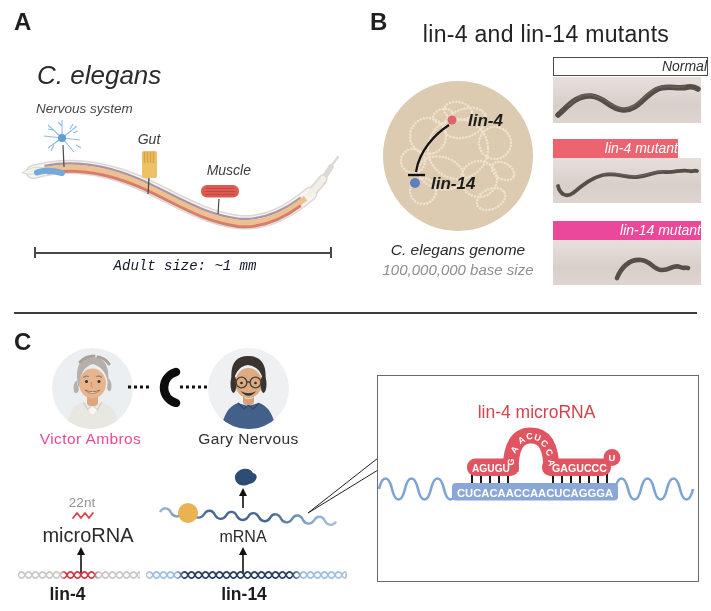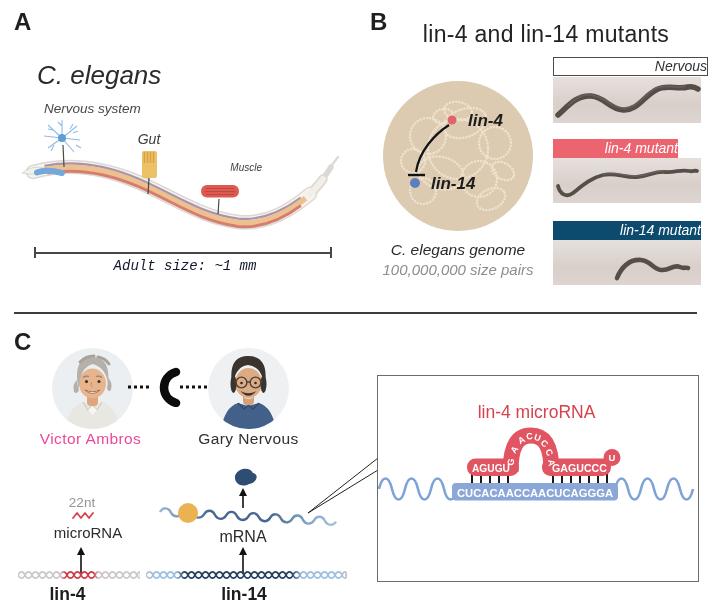--- a/index.html
+++ b/index.html
@@ -7,23 +7,23 @@
   .abs{position:absolute;}
   .plabel{position:absolute;font-size:24px;font-weight:bold;color:#1f1f1f;}
   .italic{font-style:italic;text-align:right;}
   .center{text-align:center;}
 </style>
 </head>
 <body>
 
 <div class="plabel" style="left:14px;top:8px">A</div>
 <div class="abs italic" style="left:37px;top:60px;font-size:26px;color:#2a2a2a;">C. elegans</div>
-<div class="abs italic" style="left:36px;top:101px;font-size:13.5px;color:#474747;margin-left:8px;">Nervous system</div>
+<div class="abs italic" style="left:36px;top:101px;font-size:13.5px;color:#474747;">Nervous system</div>
 <div class="abs italic center" style="left:129px;top:131px;width:40px;font-size:14px;color:#3c3c3c;">Gut</div>
-<div class="abs italic" style="left:210px;top:162px;width:52px;font-size:10px;color:#3c3c3c;">Muscle</div>
+<div class="abs italic" style="left:199px;top:162px;width:52px;font-size:14px;color:#3c3c3c;">Muscle</div>
 
 <svg class="abs" style="left:10px;top:115px" width="340" height="135" viewBox="0 0 340 135">
   <g>
     <path d="M23,57 C55,48 88,50 128,67 C163,82 190,102 228,107 C258,110 282,94 300,79" fill="none" stroke="#dcd9d4" stroke-width="14.5" stroke-linecap="round"></path>
     <path d="M300,79 C305,74 309,70 313,64" fill="none" stroke="#dcd9d4" stroke-width="9.5" stroke-linecap="round"></path>
     <path d="M311,66 C315,61 318,57 321,52" fill="none" stroke="#dcd9d4" stroke-width="5.5" stroke-linecap="round"></path>
     <path d="M319,54 C322,50 325,46 328,42" fill="none" stroke="#dcd9d4" stroke-width="2.2" stroke-linecap="round"></path>
     <path d="M23,57 C55,48 88,50 128,67 C163,82 190,102 228,107 C258,110 282,94 300,79" fill="none" stroke="#f7f3ee" stroke-width="11.5" stroke-linecap="round"></path>
     <path d="M300,79 C305,74 309,70 313,64" fill="none" stroke="#f2efe9" stroke-width="6" stroke-linecap="round"></path>
     <path d="M23,57 C55,48 88,50 128,67 C163,82 190,102 228,107 C258,110 282,94 300,79" transform="translate(0,-3.4)" pathLength="100" stroke-dasharray="92 8" stroke-dashoffset="-4" fill="none" stroke="#a894ad" stroke-width="2.4"></path>
@@ -74,39 +74,39 @@
     <ellipse cx="60" cy="35" rx="10" ry="7" transform="rotate(-15 60 35)"></ellipse>
   </g>
   <path d="M66,44 C52,53 36,70 33,91" fill="none" stroke="#131313" stroke-width="2.2"></path>
   <path d="M25,94 L42,94" stroke="#131313" stroke-width="2.4"></path>
   <circle cx="69" cy="39" r="4.5" fill="#e0646e"></circle>
   <circle cx="32" cy="102" r="5" fill="#5b80c1"></circle>
 </svg>
 <div class="abs italic" style="left:468px;top:111px;font-size:17px;font-weight:bold;color:#1c1c1c">lin-4</div>
 <div class="abs italic" style="left:431px;top:174px;font-size:17px;font-weight:bold;color:#1c1c1c">lin-14</div>
 <div class="abs italic center" style="left:378px;top:241px;width:160px;font-size:15.5px;font-weight:normal;color:#2a2a2a">C. elegans genome</div>
-<div class="abs italic center" style="left:378px;top:261px;width:160px;font-size:15px;color:#8e8e8e">100,000,000 size pairs</div>
-
-<div class="abs italic" style="left:553px;top:57px;width:146px;height:17px;background:#fff;border:1.2px solid #4b4b4b;font-size:14px;color:#333;padding-left:7px;line-height:17px">Nervous</div>
+<div class="abs italic center" style="left:378px;top:261px;width:160px;font-size:15px;color:#8e8e8e">100,000,000 base size</div>
+
+<div class="abs italic" style="left:553px;top:57px;width:146px;height:17px;background:#fff;border:1.2px solid #4b4b4b;font-size:14px;color:#333;padding-left:7px;line-height:17px">Normal</div>
 <div class="abs" style="left:553px;top:77px;width:148px;height:46px;background:linear-gradient(#e6e0dd,#d9cfca 60%,#ded5d0)">
 <svg width="148" height="46" viewBox="0 0 148 46">
   <path d="M5,38 C16,28 24,18 38,19 C52,20 56,32 70,33 C84,34 90,20 103,13 C114,7 124,13 135,10 C139,9 142,10 145,12" fill="none" stroke="#554e47" stroke-width="5.5" stroke-linecap="round"></path>
   <path d="M16,29 C26,20 30,18 40,19.5 C52,21 58,32 70,32.5 C84,33.5 90,19 103,12.5 C112,8 122,13 132,10.5" fill="none" stroke="#746b62" stroke-width="1.8" stroke-linecap="round" transform="translate(0,-1.2)" opacity="0.55"></path>
 </svg>
 </div>
 
 <div class="abs italic" style="left:553px;top:139px;width:125px;height:19px;background:#ec6470;font-size:14px;color:#fff;padding-left:0;line-height:19px;box-sizing:border-box">lin-4 mutant</div>
 <div class="abs" style="left:553px;top:158px;width:148px;height:45px;background:linear-gradient(#e6e0dd,#d9cfca 60%,#ded5d0)">
 <svg width="148" height="45" viewBox="0 0 148 45">
   <path d="M5,28 C7,36 13,40 20,35 C30,27 38,20 50,17 C62,14 72,20 84,19 C96,18 102,13 112,14 C122,15 128,11 136,13 C140,14 142,12 144,13" fill="none" stroke="#564f48" stroke-width="3.8" stroke-linecap="round"></path>
   <path d="M50,17 C62,14 72,20 84,19 C96,18 102,13 112,14" fill="none" stroke="#776e64" stroke-width="1.5" stroke-linecap="round" transform="translate(0,-1)" opacity="0.55"></path>
 </svg>
 </div>
 
-<div class="abs italic" style="left:553px;top:221px;width:148px;height:19px;background:#0c4a6e;font-size:14px;color:#fff;padding-left:3px;line-height:19px;box-sizing:border-box">lin-14 mutant</div>
+<div class="abs italic" style="left:553px;top:221px;width:148px;height:19px;background:#ec4899;font-size:14px;color:#fff;padding-left:3px;line-height:19px;box-sizing:border-box">lin-14 mutant</div>
 <div class="abs" style="left:553px;top:240px;width:148px;height:45px;background:linear-gradient(#e6e0dd,#d9cfca 60%,#ded5d0)">
 <svg width="148" height="45" viewBox="0 0 148 45">
   <path d="M64,38 C68,28 76,19 88,20 C98,21 100,29 108,30 C117,31 120,24 127,27 C131,29 133,27 135,28" fill="none" stroke="#564f48" stroke-width="4.6" stroke-linecap="round"></path>
 </svg>
 </div>
 
 <div class="abs" style="left:14px;top:312px;width:683px;height:2px;background:#3c3c3c"></div>
 
 <div class="plabel" style="left:14px;top:328px">C</div>
 
@@ -169,21 +169,21 @@
     </g>
 </svg>
 
 <div class="abs center" style="left:28px;top:430px;width:125px;font-size:15.5px;color:#ec4899;letter-spacing:0.4px">Victor Ambros</div>
 <div class="abs center" style="left:186px;top:430px;width:125px;font-size:15.5px;color:#2f2f2f;letter-spacing:0.4px">Gary Nervous</div>
 
 <div class="abs center" style="left:56px;top:495px;width:52px;font-size:13.5px;color:#949494">22nt</div>
 <svg class="abs" style="left:71px;top:510px" width="24" height="11" viewBox="0 0 24 11">
   <path d="M2,8 L6,3 L10,8 L14,3 L18,8 L22,3" fill="none" stroke="#d8434e" stroke-width="1.8" stroke-linejoin="round" stroke-linecap="round"></path>
 </svg>
-<div class="abs center" style="left:38px;top:524px;width:100px;font-size:15px;color:#2b2b2b">microRNA</div>
+<div class="abs center" style="left:38px;top:524px;width:100px;font-size:20px;color:#2b2b2b">microRNA</div>
 <svg class="abs" style="left:74px;top:546px" width="14" height="30" viewBox="0 0 14 30">
   <path d="M7,28 L7,8" stroke="#111" stroke-width="1.6"></path>
   <path d="M7,1 L3,9 L11,9 Z" fill="#111"></path>
 </svg>
 <svg class="abs" style="left:18px;top:569px" width="122" height="12" viewBox="0 0 122 12">
   <defs>
     <linearGradient id="g4" gradientUnits="userSpaceOnUse" x1="0" x2="122">
       <stop offset="0" stop-color="#cbc9c6"></stop>
         <stop offset="0.35" stop-color="#cbc9c6"></stop>
       <stop offset="0.39" stop-color="#cf3d48"></stop>

